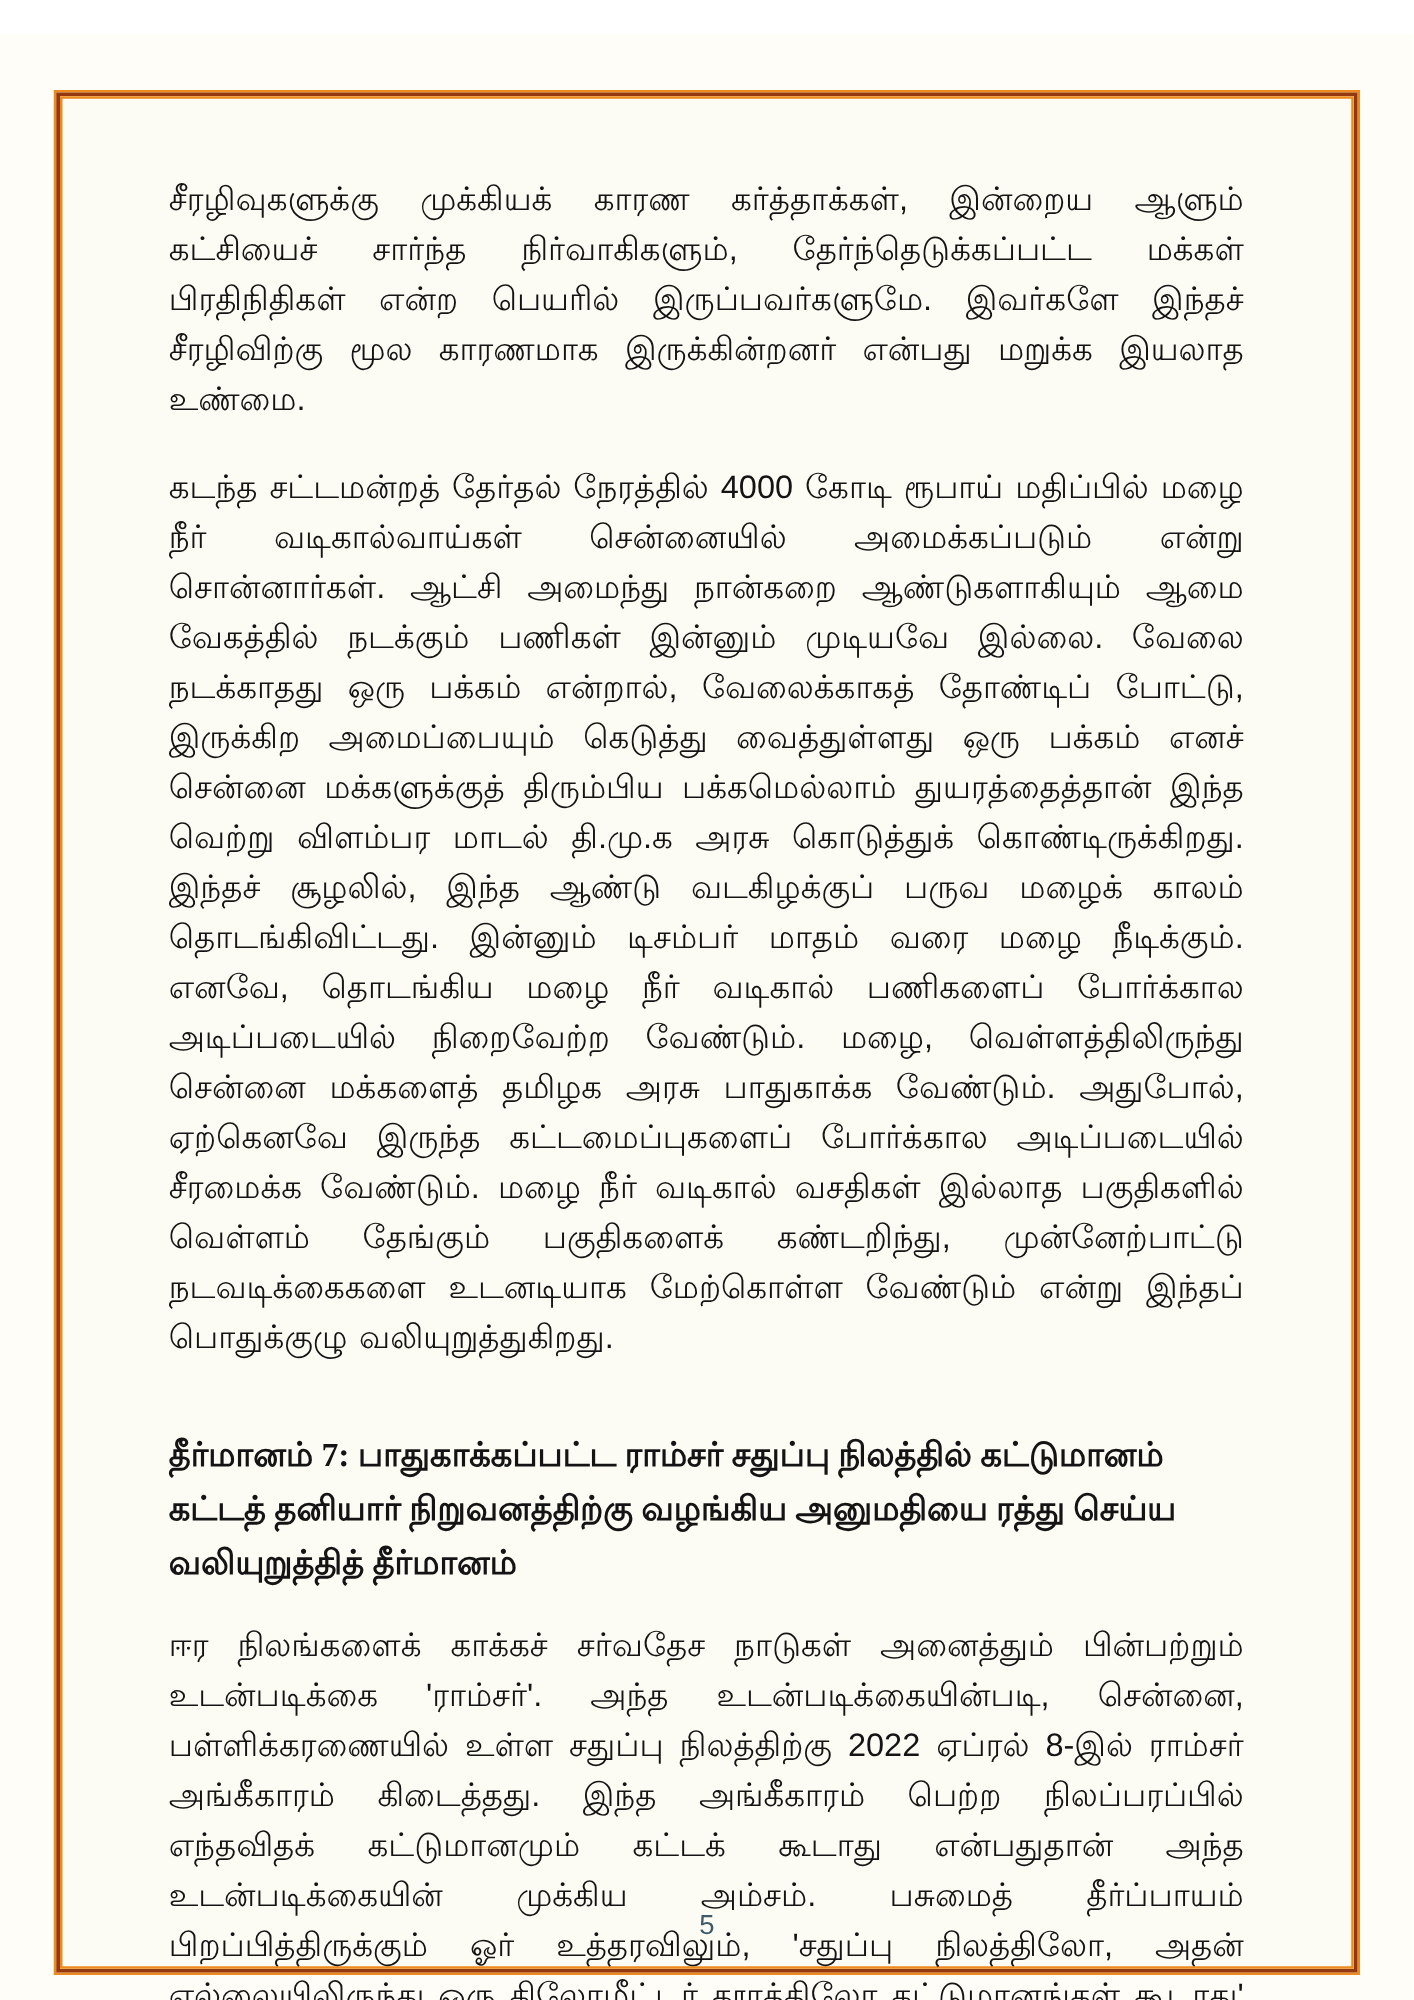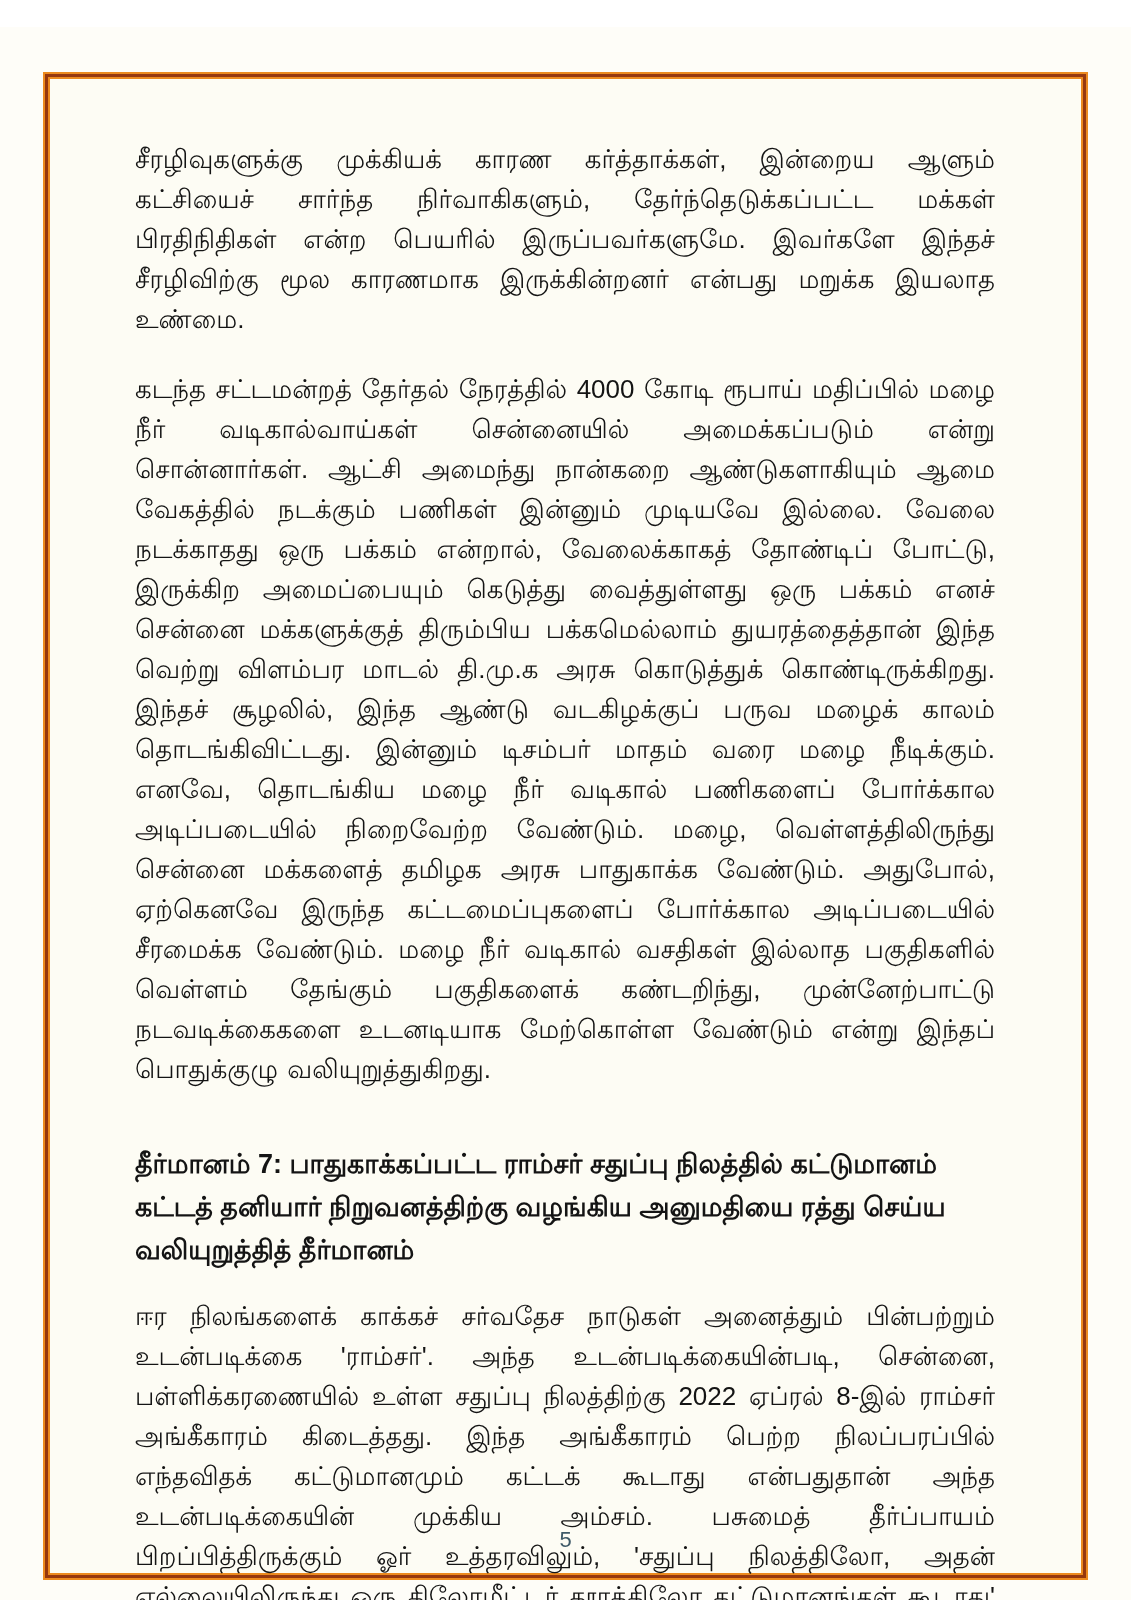--- a/index.html
+++ b/index.html
@@ -46,20 +46,21 @@
     text-align: justify;
     margin: 0 0 30px 0;
     word-spacing: 2px;
   }
   .heading {
     font-size: 27px;
     line-height: 43px;
     font-weight: bold;
     text-align: left;
     margin: 54px 0 24px 0;
+    font-family: Liberation Serif, serif;
   }
   .page-number {
     position: absolute;
     bottom: 74px;
     left: 0;
     width: 100%;
     text-align: center;
     font-size: 22px;
     color: #3f5a68;
   }

